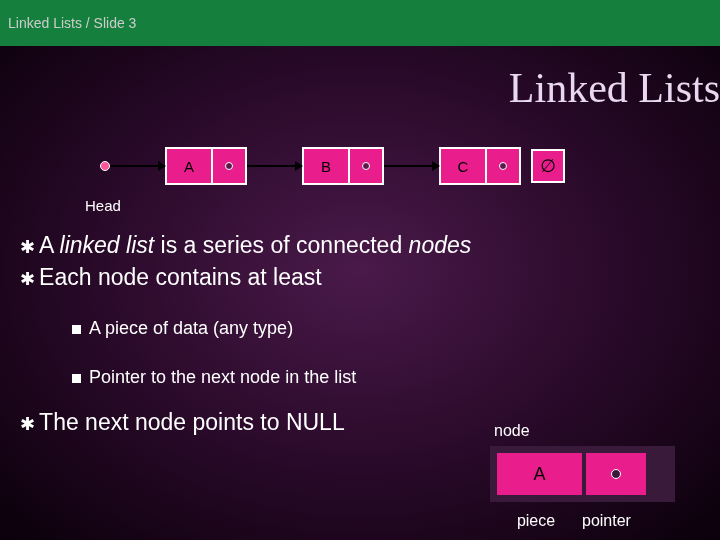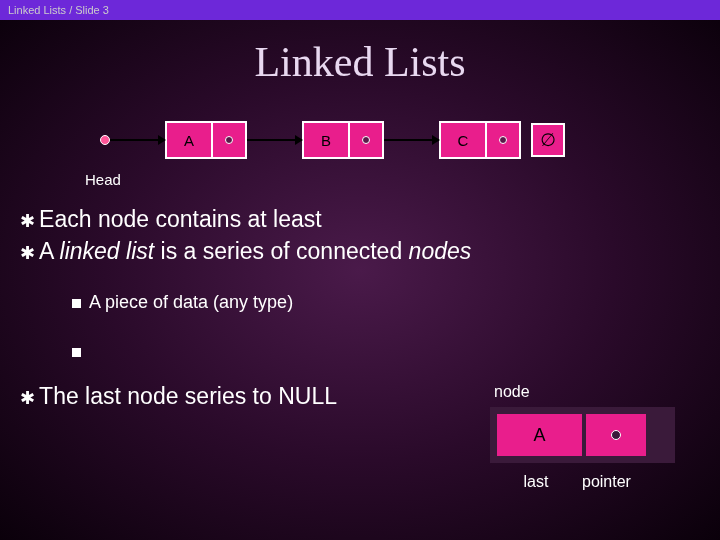--- a/index.html
+++ b/index.html
@@ -6,29 +6,29 @@
   body {
     width: 720px;
     height: 540px;
     background: radial-gradient(ellipse at center, #4a1a4a 0%, #2a0a2a 50%, #0a000a 100%);
     font-family: Arial, sans-serif;
     color: white;
     overflow: hidden;
     position: relative;
   }
   .header-bar {
-    background: #6d28d9;
-    padding: 4px 8px;
-    font-size: 11px;
+    background: #15803d;
+    padding: 15px 8px;
+    font-size: 14px;
     color: #ccc;
   }
   .title {
     font-family: "Times New Roman", serif;
     font-size: 42px;
-    text-align: center;
+    text-align: right;
     margin-top: 18px;
     color: #e8d8f0;
   }
   .diagram {
     display: flex;
     align-items: center;
     margin-left: 100px;
     margin-top: 35px;
     gap: 0;
   }
@@ -142,21 +142,21 @@
   .bottom-text {
     flex: 1;
     font-size: 23px;
     line-height: 1.4;
   }
   .underline { text-decoration: underline; }
   .mono { font-family: Liberation Sans, sans-serif; }
   .node-fig {
     width: 185px;
     margin-right: 25px;
-    margin-top: 3px;
+    margin-top: 16px;
   }
   .node-fig-label {
     font-size: 16px;
     margin-bottom: 6px;
     margin-left: 4px;
   }
   .node-big {
     display: flex;
     border: 3px solid #3a1a3a;
     background: #3a1a3a;
@@ -226,41 +226,41 @@
         <span class="ptr-dot"></span>
       </div>
   </div>
   <div class="null-box">∅</div>
 </div>
 
 <div class="head-label">Head</div>
 
 <div class="content">
   <div class="line1">
+    <span class="star">✱</span><span>A </span><span class="italic">linked list</span><span> is a series of connected </span><span class="italic">nodes</span>
+  </div>
+  <div class="line1">
     <span class="star">✱</span><span>Each node contains at least</span>
   </div>
-  <div class="line1">
-    <span class="star">✱</span><span>A </span><span class="italic">linked list</span><span> is a series of connected </span><span class="italic">nodes</span>
-  </div>
   <div class="sub"><span class="sq"></span><span>A piece of data (any type)</span></div>
-  <div class="sub"><span class="sq"></span></div>
+  <div class="sub"><span class="sq"></span><span>Pointer to the next node in the list</span></div>
 
   <div class="bottom-row">
     <div class="bottom-text">
       <div>
-        <span class="star">✱</span><span>The last node series to </span><span class="mono">NULL</span>
+        <span class="star">✱</span><span>The next node points to </span><span class="mono">NULL</span>
       </div>
     </div>
     <div class="node-fig">
       <div class="node-fig-label">node</div>
       <div class="node-big">
         <div class="big-data">A</div>
         <div class="big-ptr">
             <span class="big-ptr-dot"></span>
           </div>
       </div>
       <div class="node-sub-labels">
-        <div class="l1">last</div>
+        <div class="l1">piece</div>
         <div class="l2">pointer</div>
       </div>
     </div>
   </div>
 </div>
 
 </body></html>

